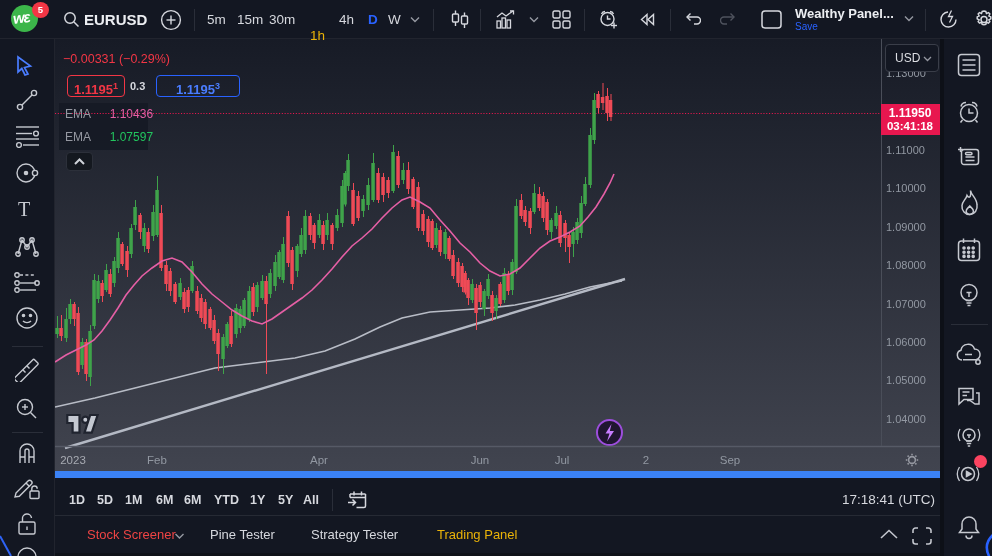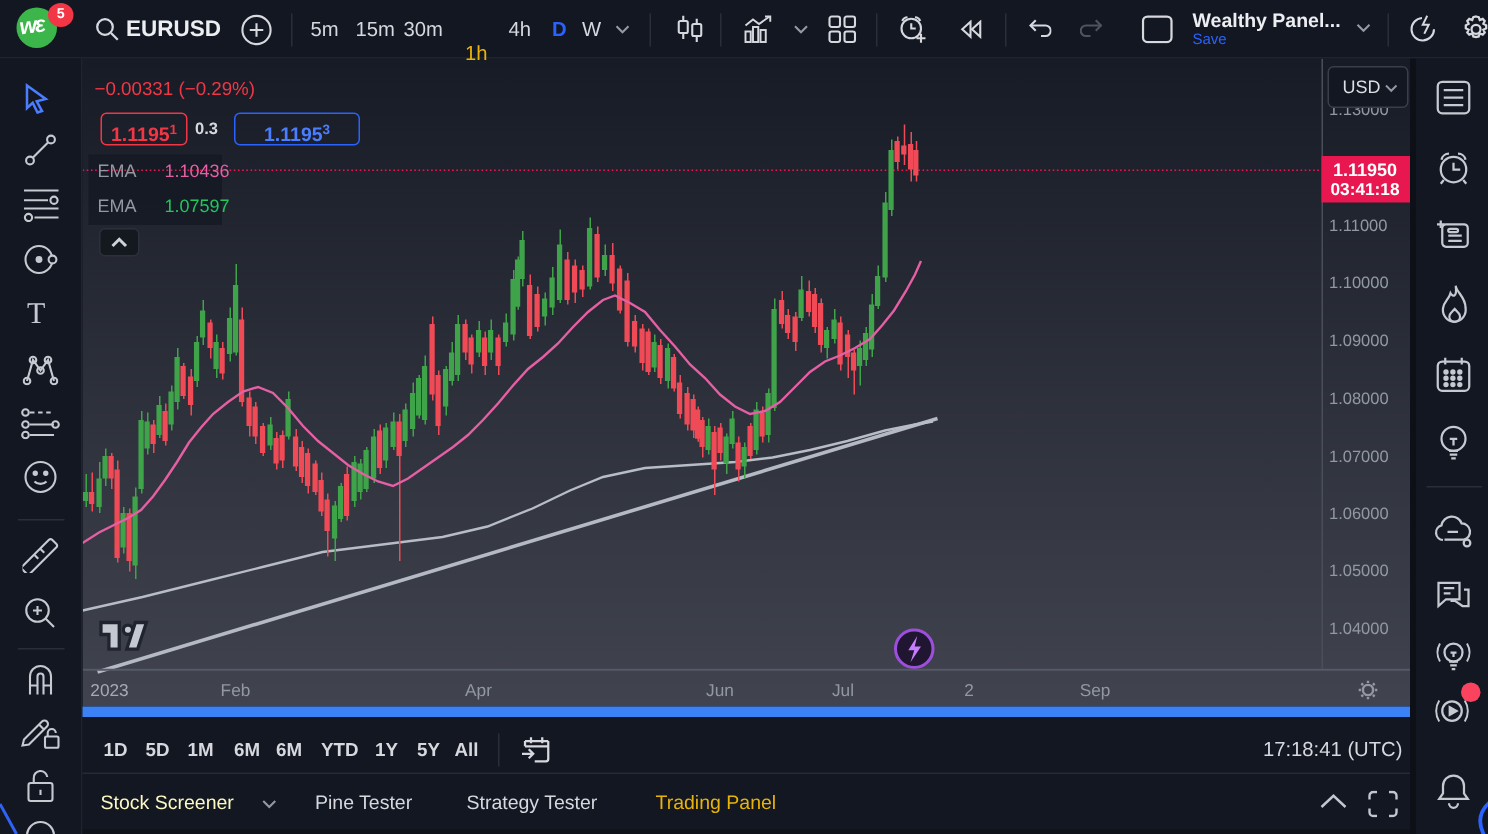--- a/index.html
+++ b/index.html
@@ -606,21 +606,21 @@
   <div class="abs" style="left:277px;top:11px;width:1px;height:22px;background:#2a2e39"></div>
   <svg class="abs" style="left:292px;top:11px" width="21" height="21" viewBox="0 0 21 21" stroke="#d6d8de" fill="none" stroke-width="1.5">
     <path d="M7 2.5 V6.5 M14.5 2.5 V6.5"></path>
       <path d="M3 5 H18.5 M3 8.5 H18.5 M3 5 V8.5 M18.5 5 V17 a1.5 1.5 0 0 1 -1.5 1.5 H9.5"></path>
     <path d="M1 13.5 H8.5 M5.5 10.5 L8.5 13.5 L5.5 16.5"></path>
   </svg>
   <div class="abs" style="right:5px;top:14px;font-size:13.5px;color:#d6d8de">17:18:41 (UTC)</div>
 </div>
 
 <div class="abs" style="left:55px;top:515px;width:885px;height:38px;background:#131722;border-top:1px solid #262a34">
-  <div class="abs" style="left:12px;top:11px;font-size:13px;color:#fef9c3">Stock Screener</div>
+  <div class="abs" style="left:32px;top:11px;font-size:13px;color:#ef4444">Stock Screener</div>
   <svg class="abs" style="left:119px;top:16px" width="11" height="8">
       <path d="M1.5 2 L5.5 6 L9.5 2" stroke="#9598a1" stroke-width="1.4" fill="none"></path>
     </svg>
   <div class="abs" style="left:155px;top:11px;font-size:13px;color:#d6d8de">Pine Tester</div>
   <div class="abs" style="left:256px;top:11px;font-size:13px;color:#d6d8de">Strategy Tester</div>
   <div class="abs" style="left:382px;top:11px;font-size:13px;color:#eab308">Trading Panel</div>
   <svg class="abs" style="left:824px;top:12px" width="20" height="12">
       <path d="M2 10 L10 2.5 L18 10" stroke="#c3c6ce" stroke-width="1.6" fill="none"></path>
     </svg>
   <svg class="abs" style="left:857px;top:11px" width="20" height="18" viewBox="0 0 20 18" stroke="#c3c6ce" fill="none" stroke-width="1.6">

